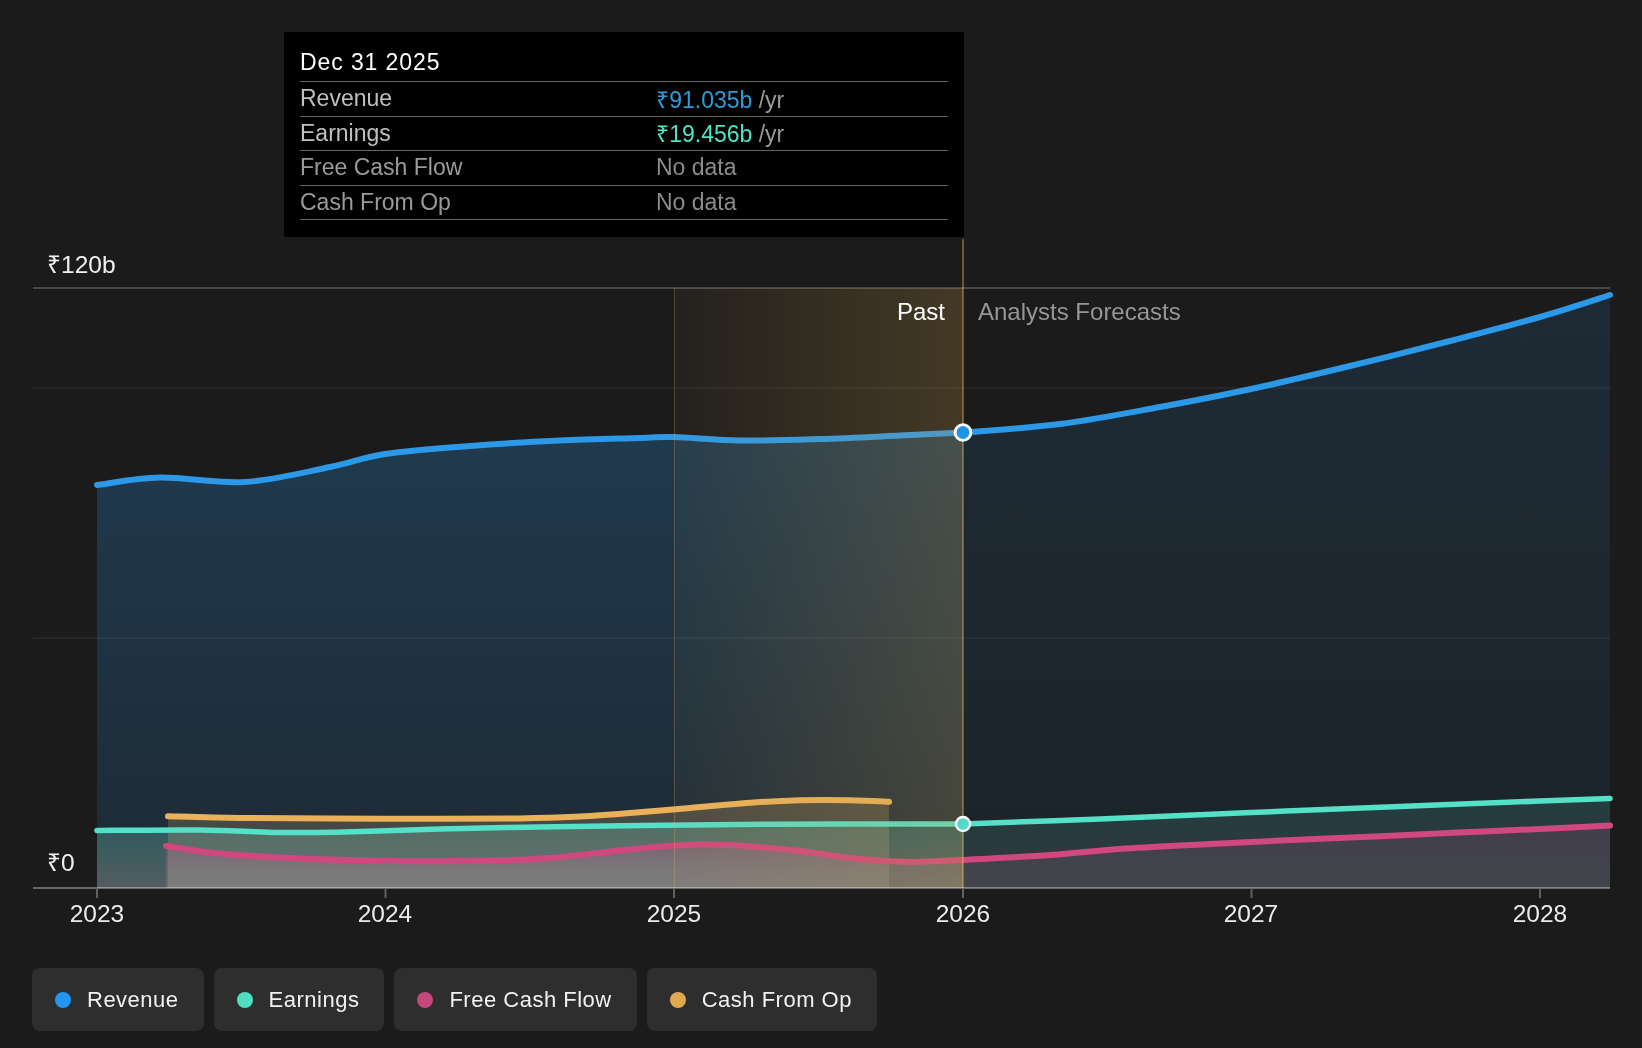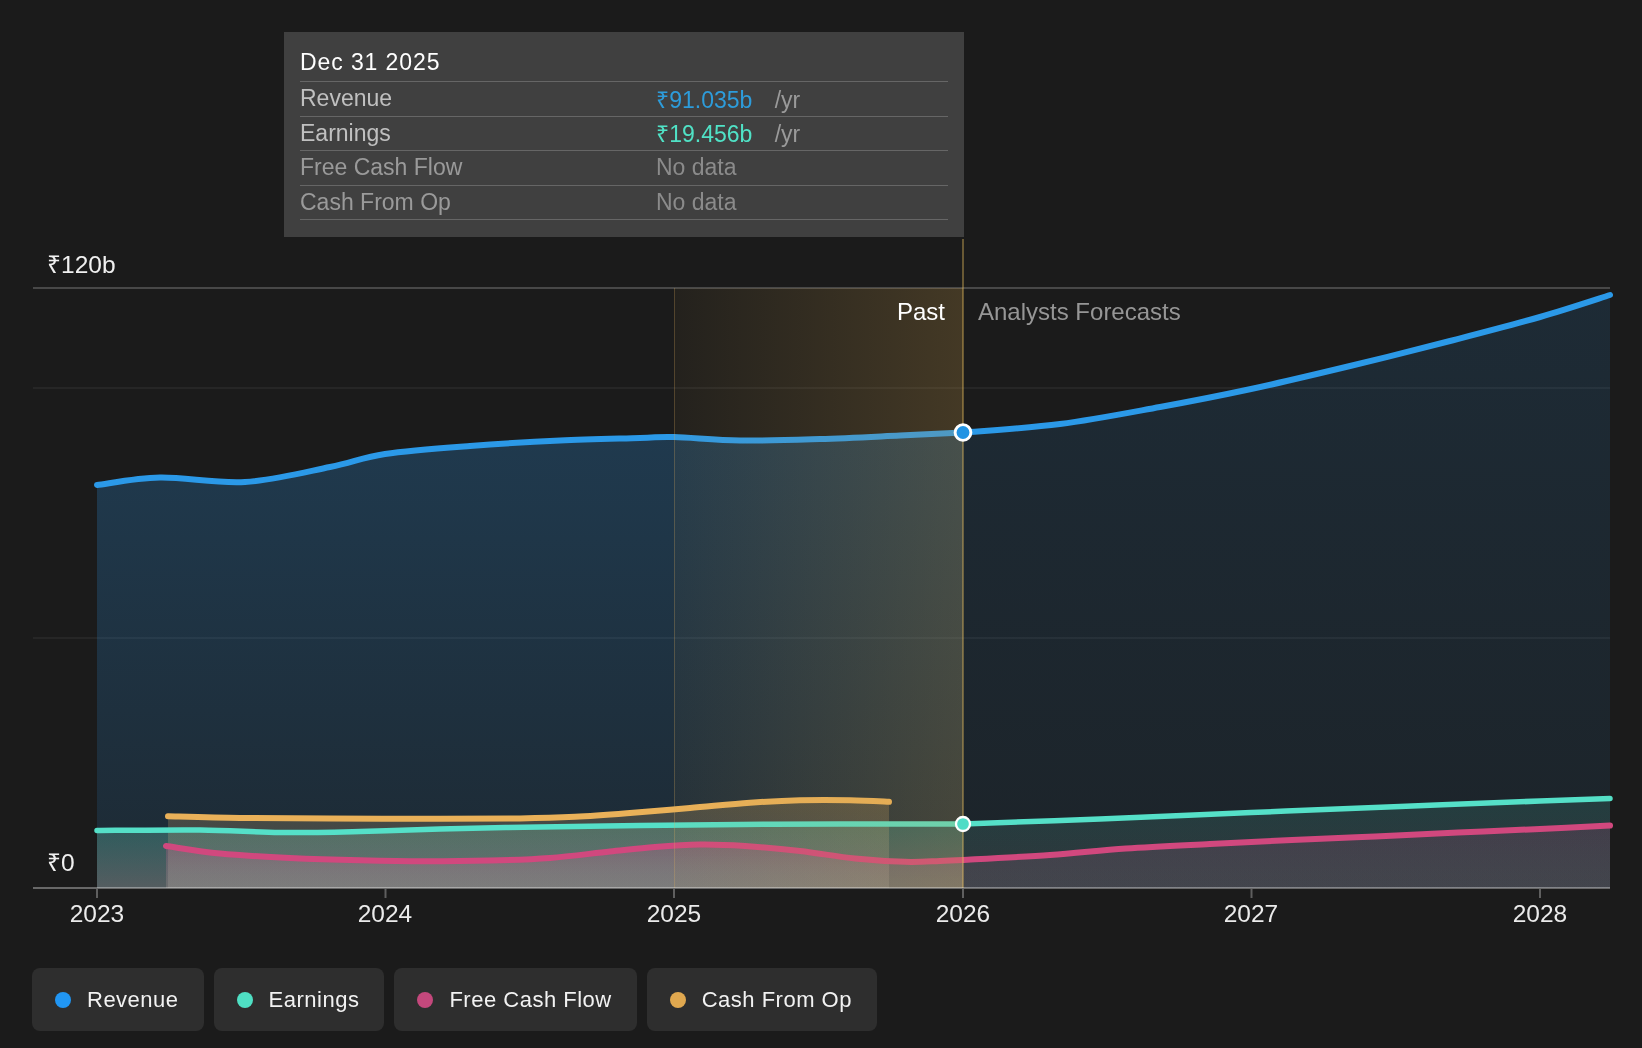--- a/index.html
+++ b/index.html
@@ -1,26 +1,26 @@
 <!DOCTYPE html>
 <html><head>
 <meta charset="utf-8">
 <style>
 html,body{margin:0;padding:0;background:#1b1b1b;width:1642px;height:1048px;overflow:hidden;}
 *{box-sizing:border-box;font-family:"Liberation Sans",sans-serif;}
 #stage{position:relative;width:1642px;height:1048px;background:#1b1b1b;}
-#tooltip{position:absolute;left:284px;top:32px;width:680px;height:205px;background:#404040;}
+#tooltip{position:absolute;left:284px;top:32px;width:680px;height:205px;background:#000000;}
 #tooltip .inner{margin:0 16px;}
 #tooltip .title{height:50px;line-height:61px;color:#fff;font-size:23px;letter-spacing:0.9px;border-bottom:1px solid #666;}
 #tooltip .row{height:34.5px;display:flex;align-items:center;font-size:23px;border-bottom:1px solid #666;}
 #tooltip .lbl{width:356px;color:#c0c0c0;}
 #tooltip .lbl.dim{color:#9a9a9a;}
 #tooltip .val-rev{color:#2d9cdb;margin-top:40px;}
 #tooltip .val-earn{color:#50e2c6;}
-#tooltip .per{color:#9a9a9a;margin-left:16px;}
+#tooltip .per{color:#9a9a9a;}
 #tooltip .nodata{color:#8b8b8b;}
 #legend{position:absolute;left:32px;top:968px;display:flex;gap:10px;}
 .lbtn{height:63px;background:#2e2e2e;border-radius:8px;display:flex;align-items:center;padding:0 25px 0 23px;font-size:22px;letter-spacing:0.5px;color:#f2f2f2;}
 .ldot{width:16px;height:16px;border-radius:50%;margin-right:16px;flex:0 0 auto;}
 </style>
 </head>
 <body>
 <div id="stage">
 <svg id="chart" width="1642" height="1048" viewBox="0 0 1642 1048" style="position:absolute;left:0;top:0">
 <defs>

